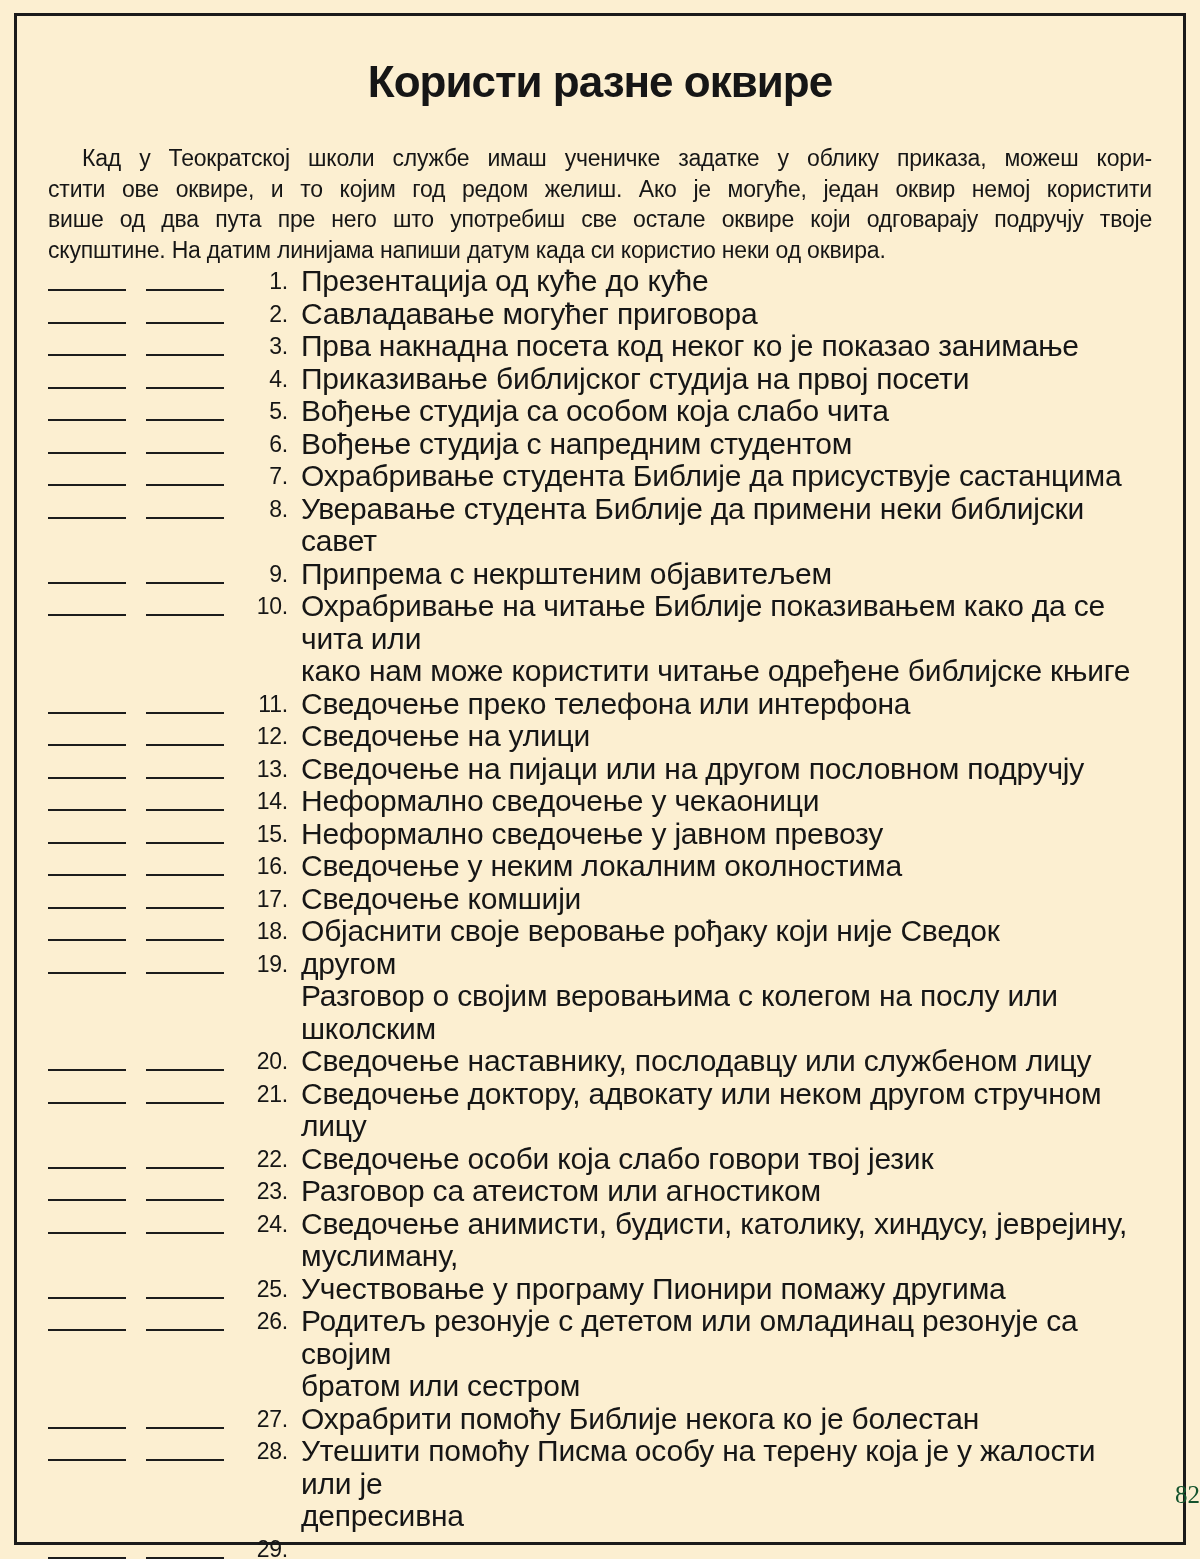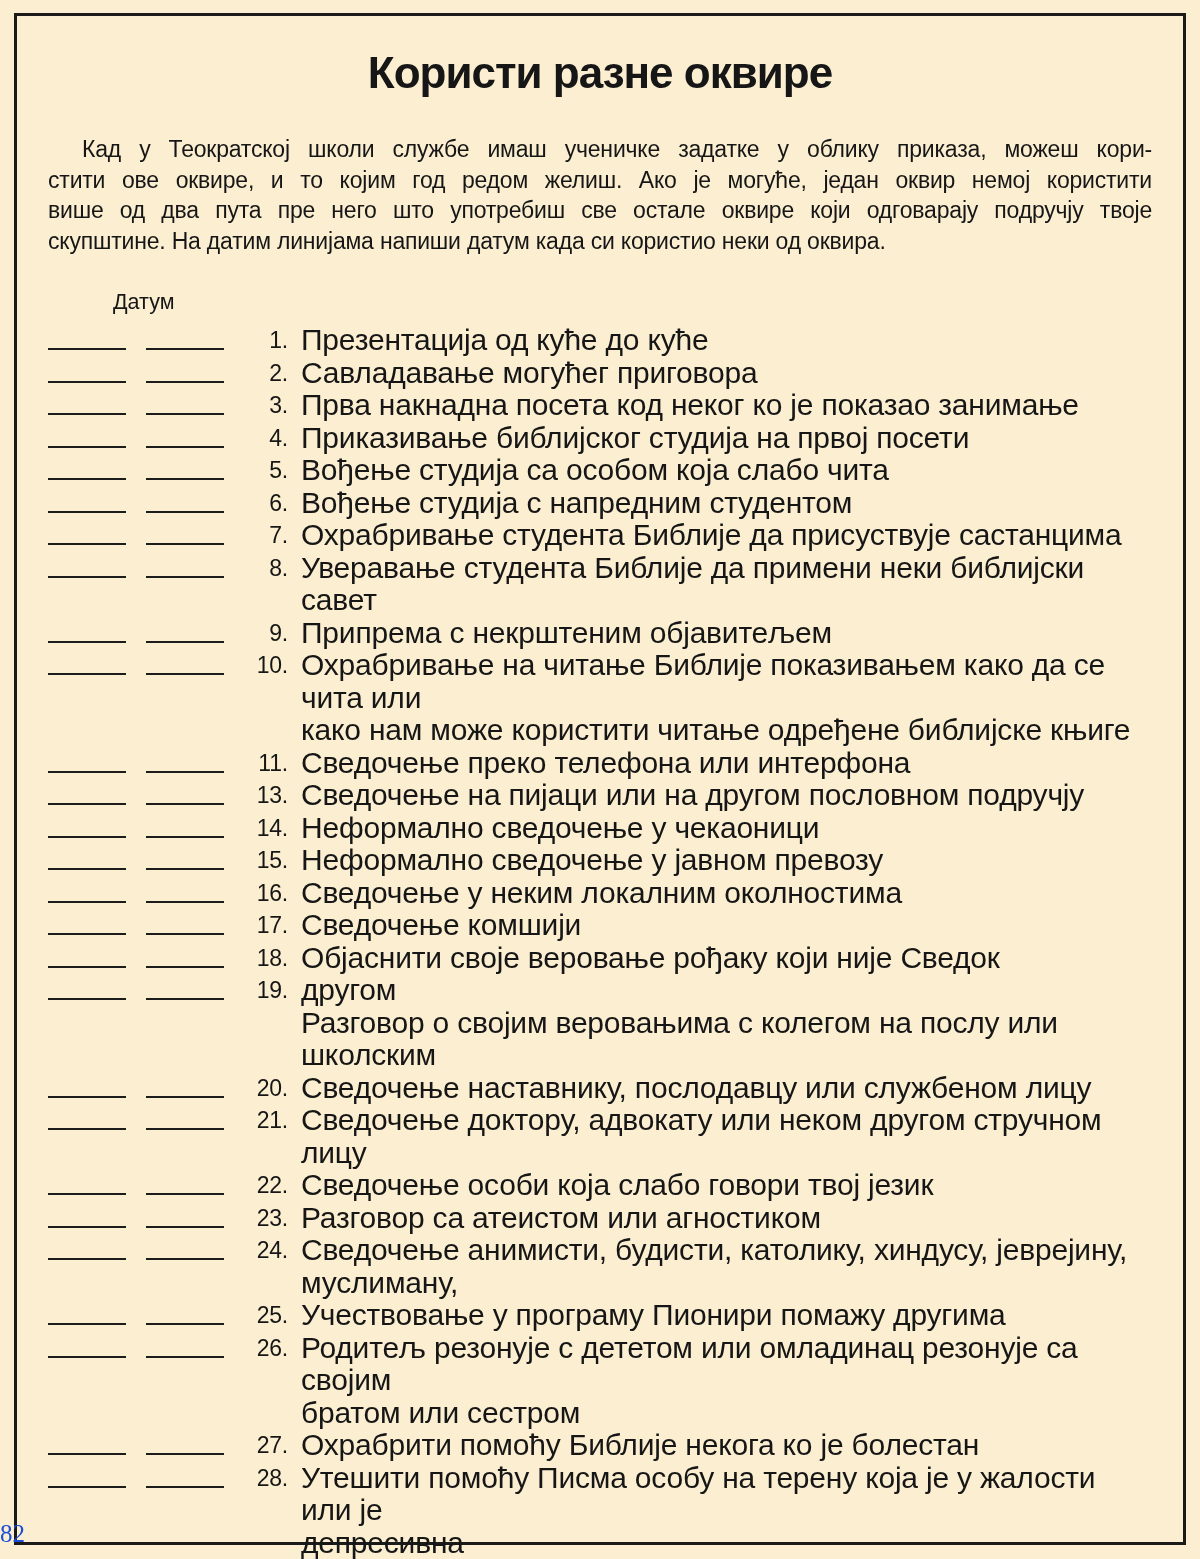--- a/index.html
+++ b/index.html
@@ -23,21 +23,21 @@
   }
   .content {
     position: absolute;
     left: 48px; right: 48px; top: 40px;
   }
   .title {
     text-align: center;
     font-size: 44px;
     font-weight: bold;
     letter-spacing: -1px;
-    margin: 8px 0 20px 0;
+    margin: 17px 0 20px 0;
   }
   .intro {
     font-size: 23px;
     line-height: 30.5px;
     letter-spacing: -0.2px;
     margin-top: 36px;
   }
   .intro-line {
     text-align: justify;
     text-align-last: justify;
@@ -73,43 +73,41 @@
     flex: 1;
     font-size: 30px;
     line-height: 32.5px;
     letter-spacing: -0.2px;
   }
   .tline { }
   .pageno {
     position: absolute;
     left: 0; right: 0;
     top: 1481px;
-    text-align: left;
+    text-align: right;
     font-family: "Liberation Serif", "DejaVu Serif", serif;
     font-size: 25px;
-    color: #1d4ed8;
-    margin-top: 39px;
+    color: #14532d;
   }
 </style>
 </head>
 <body>
 
 <div class="frame"></div>
 
 <div class="content">
   <h1 class="title">Користи разне оквире</h1>
 
   <div class="intro">
       <div class="intro-line first">Кад у Теократској школи службе имаш ученичке задатке у облику приказа, можеш кори-</div>
       <div class="intro-line">стити ове оквире, и то којим год редом желиш. Ако је могуће, један оквир немој користити</div>
       <div class="intro-line">више од два пута пре него што употребиш све остале оквире који одговарају подручју твоје</div>
       <div class="intro-line last">скупштине. На датим линијама напиши датум када си користио неки од оквира.</div>
     </div>
 
-  <div class="date-label">Датум</div>
 
   <div class="list">
   <div class="row">
     <span class="blank"></span>
     <span class="blank"></span>
     <span class="num">1.</span>
     <span class="text">
           <div class="tline">Презентација од куће до куће</div>
         </span>
   </div>
@@ -198,20 +196,28 @@
 
   <div class="row">
     <span class="blank"></span>
     <span class="blank"></span>
     <span class="num">11.</span>
     <span class="text">
           <div class="tline">Сведочење преко телефона или интерфона</div>
         </span>
   </div>
 
+  <div class="row">
+    <span class="blank"></span>
+    <span class="blank"></span>
+    <span class="num">12.</span>
+    <span class="text">
+          <div class="tline">Сведочење на улици</div>
+        </span>
+  </div>
 
   <div class="row">
     <span class="blank"></span>
     <span class="blank"></span>
     <span class="num">13.</span>
     <span class="text">
           <div class="tline">Сведочење на пијаци или на другом пословном подручју</div>
         </span>
   </div>
 

